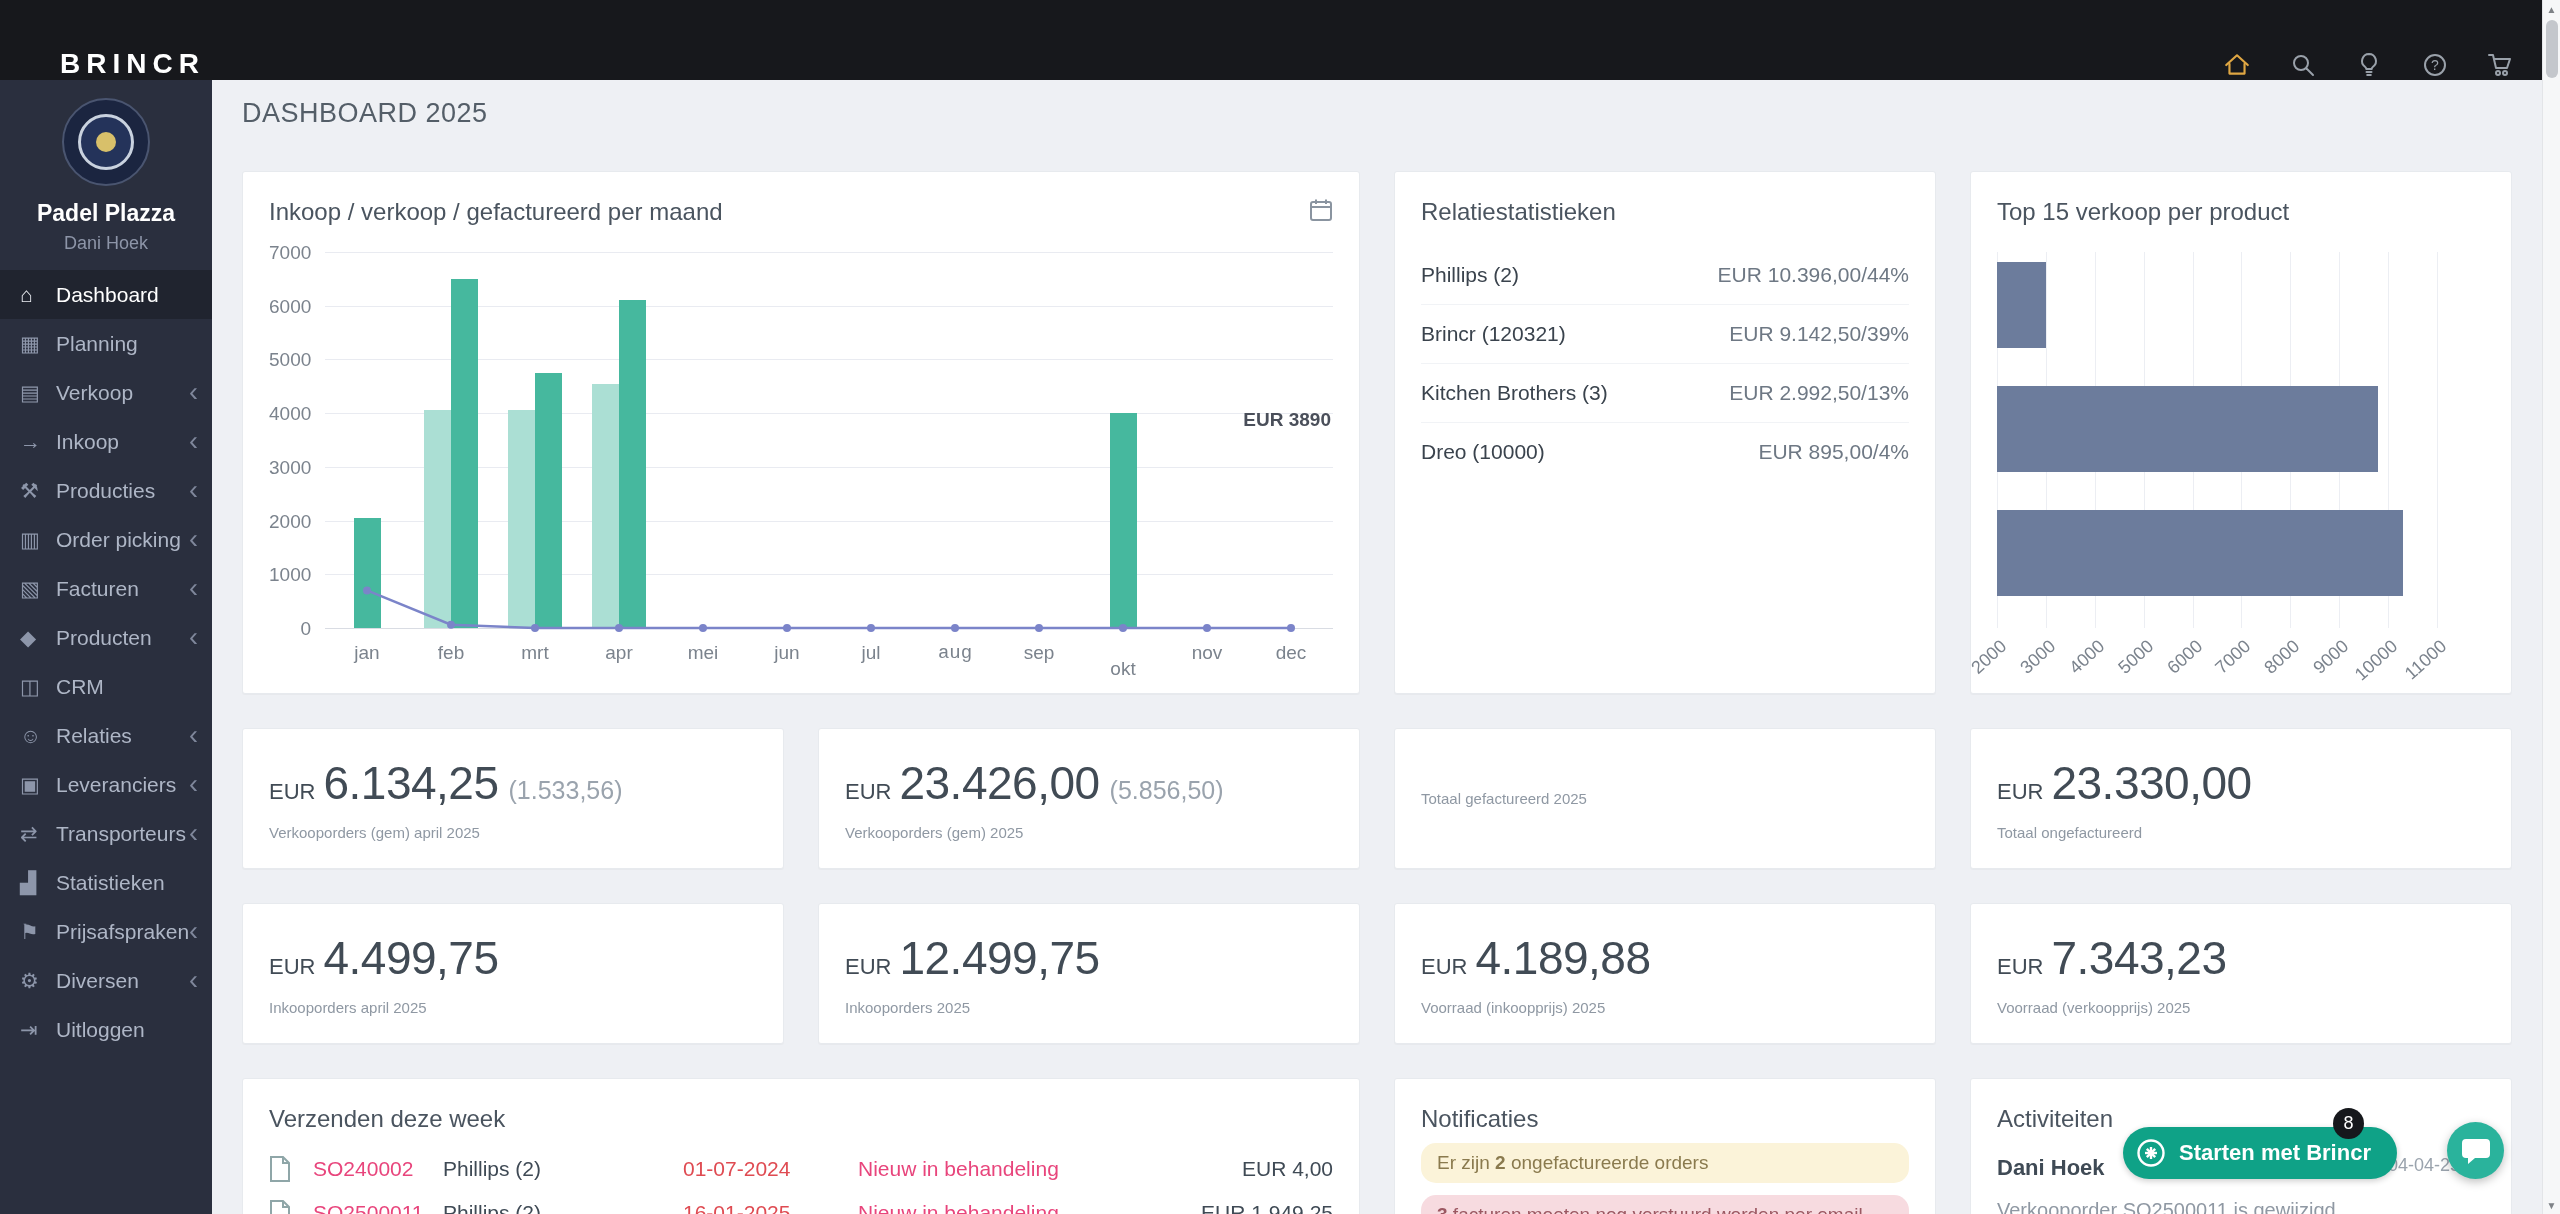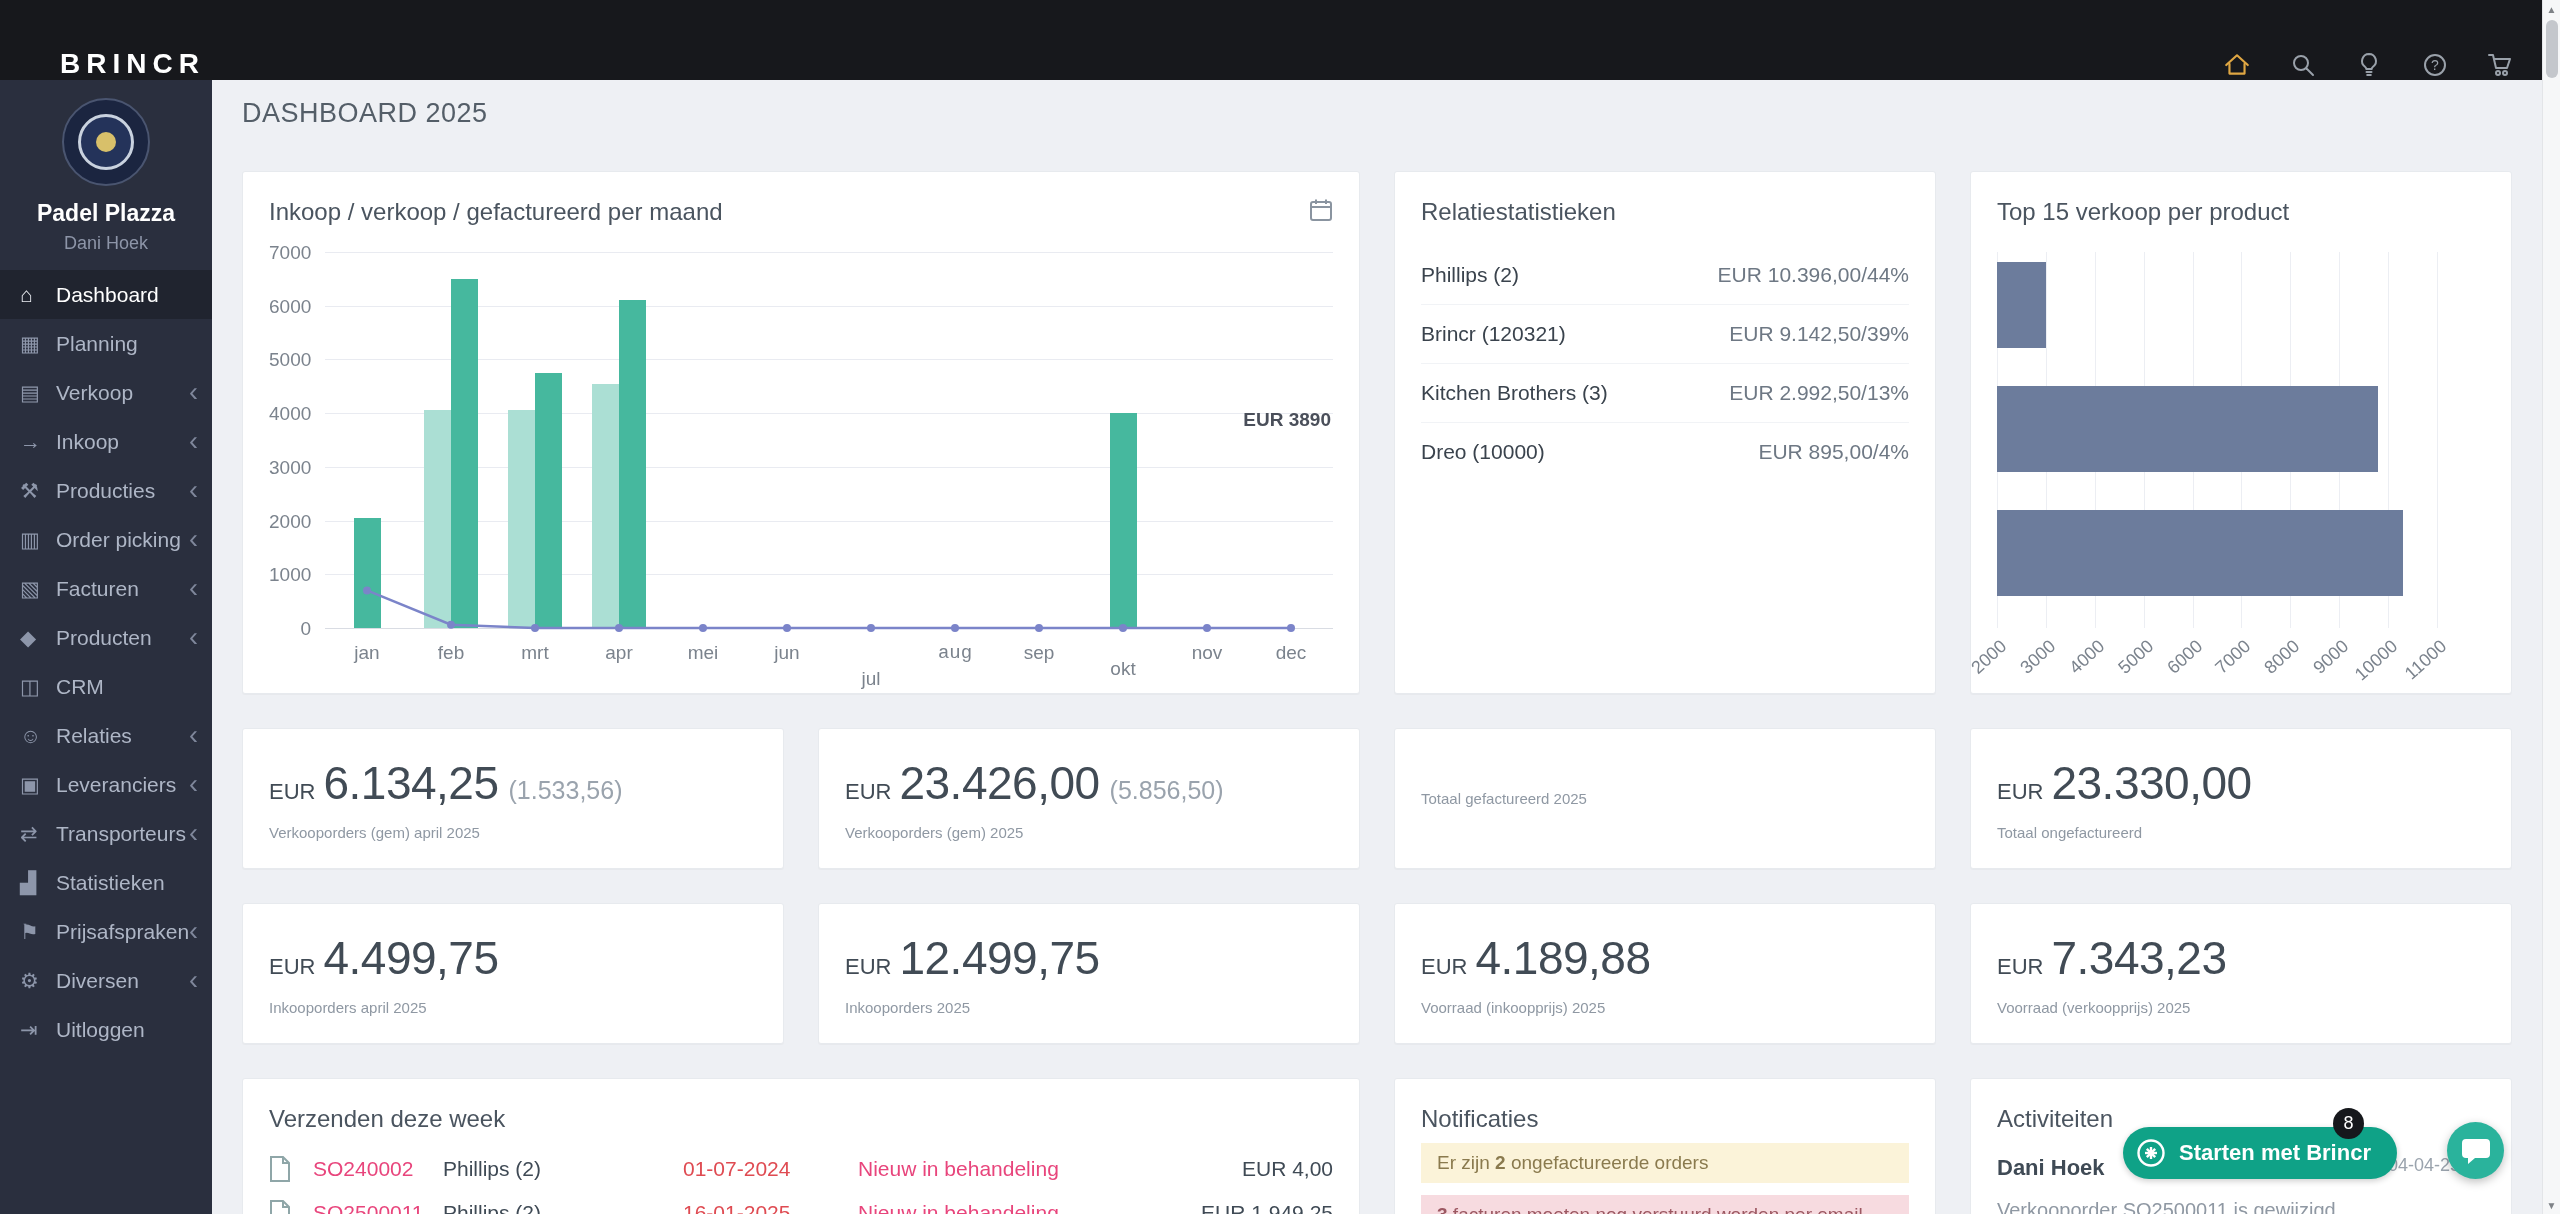--- a/index.html
+++ b/index.html
@@ -72,21 +72,21 @@
   .vz-rows{margin-top:14px}
   .vz-row{display:grid;grid-template-columns:44px 130px 240px 175px 1fr 200px;align-items:center;height:44px;font-size:21px}
   .vz-order{color:#e8457c;cursor:pointer}
   .vz-customer{color:#3f4a55}
   .vz-date{color:#df4b52}
   .vz-status{color:#e8457c}
   .vz-amount{color:#3f4a55;text-align:right}
 
   
   .notif{margin-top:10px;display:flex;flex-direction:column;gap:12px}
-  .notif-item{padding:9px 16px;font-size:19px;border-radius:0}
+  .notif-item{padding:9px 16px;font-size:19px;border-radius:15px}
   .notif-item.warning{background:#fbf3d9;color:#8a7a4e}
   .notif-item.danger{background:#f7dbe0;color:#9c5862}
 
   
   .act-entry{margin-top:22px}
   .act-head{display:flex;justify-content:space-between;align-items:flex-start}
   .act-user{font-size:22px;font-weight:bold;color:#3f4a55}
   .act-time{font-size:18px;color:#9aa3ad}
   .act-desc{margin-top:18px;font-size:20px;color:#8f98a3}
 
@@ -266,21 +266,21 @@
           <div class="y-label" style="top: 312.286px;">1000</div>
           <div class="gridline" style="top: 322.286px; left: 56px; width: 1008px;"></div>
           <div class="y-label" style="top: 366px;">0</div>
           <div class="gridline baseline" style="top: 376px; left: 56px; width: 1008px;"></div>
           <div class="x-label" style="left: 56px; width: 84px; top: 390px;">jan</div>
           <div class="x-label" style="left: 140px; width: 84px; top: 390px;">feb</div>
           <div class="x-label" style="left: 224px; width: 84px; top: 390px;">mrt</div>
           <div class="x-label" style="left: 308px; width: 84px; top: 390px;">apr</div>
           <div class="x-label" style="left: 392px; width: 84px; top: 390px;">mei</div>
           <div class="x-label" style="left: 476px; width: 84px; top: 390px;">jun</div>
-          <div class="x-label" style="left: 560px; width: 84px; top: 390px; margin-top: 26px;">jul</div>
+          <div class="x-label" style="left: 560px; width: 84px; top: 390px;">jul</div>
           <div class="x-label" style="left: 644px; width: 84px; top: 390px; font-family: Liberation Mono, monospace;">aug</div>
           <div class="x-label" style="left: 728px; width: 84px; top: 390px;">sep</div>
           <div class="x-label" style="left: 812px; width: 84px; top: 378px; margin-top: 28px;">okt</div>
           <div class="x-label" style="left: 896px; width: 84px; top: 390px;">nov</div>
           <div class="x-label" style="left: 980px; width: 84px; top: 390px;">dec</div>
           <div class="bar" style="left: 84.5px; width: 27px; top: 265.886px; height: 110.114px; background: rgb(70, 184, 158);"></div>
           <div class="bar" style="left: 155px; width: 27px; top: 158.457px; height: 217.543px; background: rgb(171, 223, 212);"></div>
           <div class="bar" style="left: 182px; width: 27px; top: 26.8571px; height: 349.143px; background: rgb(70, 184, 158);"></div>
           <div class="bar" style="left: 239px; width: 27px; top: 158.457px; height: 217.543px; background: rgb(171, 223, 212);"></div>
           <div class="bar" style="left: 266px; width: 27px; top: 120.857px; height: 255.143px; background: rgb(70, 184, 158);"></div>

